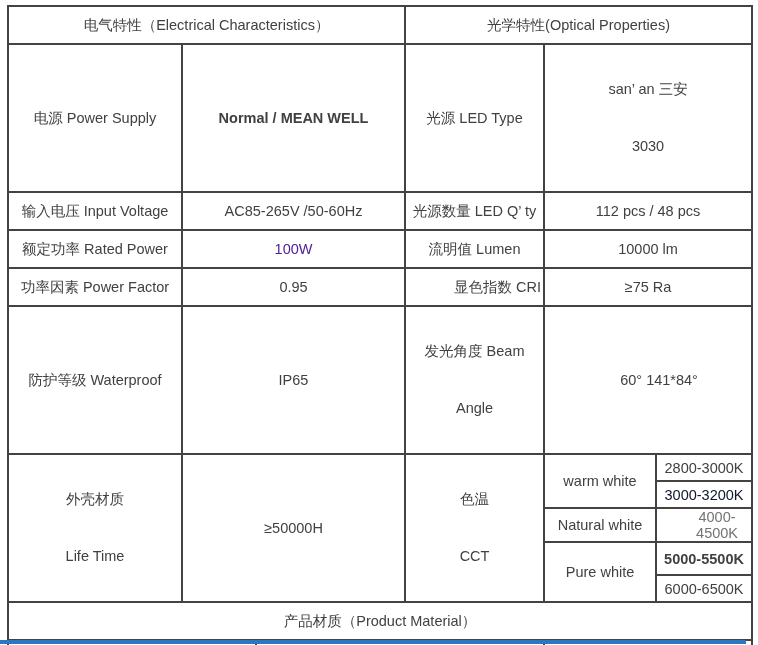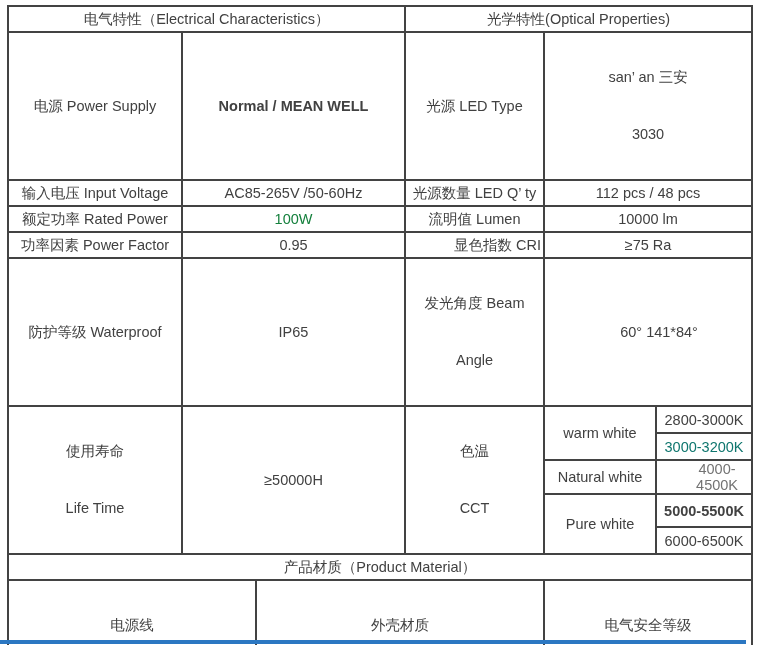--- a/index.html
+++ b/index.html
@@ -21,21 +21,21 @@
   table.spec td {
     border: 2px solid #434343;
     text-align: center;
     vertical-align: middle;
     font-size: 14.5px;
     color: #414141;
     white-space: pre-wrap;
     padding: 0 2px;
     overflow: hidden;
   }
-  tr.h26 { height: 26px; border-radius: 8px; }
+  tr.h26 { height: 38px; border-radius: 8px; }
   tr.h54 { height: 54px; }
   tr.h27 { height: 27px; }
   tr.h52 { height: 52px; }
   .line { display: block; line-height: 25px; }
   .bottom-line {
     position: absolute;
     left: 0; top: 640px;
     width: 746px; height: 4px;
   }
 </style>
@@ -70,21 +70,21 @@
 
   <tr class="h26">
     <td style="border-color: rgb(67, 67, 67); color: rgb(65, 65, 65);">输入电压 Input Voltage</td>
     <td colspan="2" style="border-color: rgb(67, 67, 67); color: rgb(65, 65, 65);">AC85-265V /50-60Hz</td>
     <td style="border-color: rgb(67, 67, 67); color: rgb(65, 65, 65);">光源数量 LED Q’ ty</td>
     <td colspan="2" style="border-color: rgb(67, 67, 67); color: rgb(65, 65, 65);">112 pcs / 48 pcs</td>
   </tr>
 
   <tr class="h26">
     <td style="border-color: rgb(67, 67, 67); color: rgb(65, 65, 65);">额定功率 Rated Power</td>
-    <td colspan="2" style="border-color: rgb(67, 67, 67); color: #15803d;">100W</td>
+    <td colspan="2" style="border-color: rgb(67, 67, 67); color: #4c1d95;">100W</td>
     <td style="border-color: rgb(67, 67, 67); color: rgb(65, 65, 65);">流明值 Lumen</td>
     <td colspan="2" style="border-color: rgb(67, 67, 67); color: rgb(65, 65, 65);">10000 lm</td>
   </tr>
 
   <tr class="h26">
     <td style="border-color: rgb(67, 67, 67); color: rgb(65, 65, 65);">功率因素 Power Factor</td>
     <td colspan="2" style="border-color: rgb(67, 67, 67); color: rgb(65, 65, 65);">0.95</td>
     <td style="border-color: rgb(67, 67, 67); color: rgb(65, 65, 65); text-align: right;">显色指数 CRI</td>
     <td colspan="2" style="border-color: rgb(67, 67, 67); color: rgb(65, 65, 65);">≥75 Ra</td>
   </tr>
@@ -94,33 +94,33 @@
     <td colspan="2" style="border-color: rgb(67, 67, 67); color: rgb(65, 65, 65);">IP65</td>
     <td style="border-color: rgb(67, 67, 67); color: rgb(65, 65, 65);">
       <span class="line">发光角度 Beam</span>
       <span class="line">Angle</span>
     </td>
     <td colspan="2" style="border-color: rgb(67, 67, 67); color: rgb(65, 65, 65); padding-left: 24px;">60° 141*84°</td>
   </tr>
 
   <tr class="h27">
     <td rowspan="5" style="border-color: rgb(67, 67, 67); color: rgb(65, 65, 65);">
-      <span class="line">使用寿命</span>
+      <span class="line">外壳材质</span>
       <span class="line">Life Time</span>
     </td>
     <td colspan="2" rowspan="5" style="border-color: rgb(67, 67, 67); color: rgb(65, 65, 65);">≥50000H</td>
     <td rowspan="5" style="border-color: rgb(67, 67, 67); color: rgb(65, 65, 65); margin-top: 35px;">
       <span class="line">色温</span>
       <span class="line">CCT</span>
     </td>
     <td rowspan="2" style="border-color: rgb(67, 67, 67); color: rgb(65, 65, 65);">warm white</td>
     <td style="border-color: rgb(67, 67, 67); color: rgb(65, 65, 65);">2800-3000K</td>
   </tr>
   <tr class="h27">
-    <td style="border-color: rgb(67, 67, 67); color: #0f766e;">3000-3200K</td>
+    <td style="border-color: rgb(67, 67, 67); color: #0f172a;">3000-3200K</td>
   </tr>
   <tr class="h27">
     <td style="border-color: rgb(67, 67, 67); color: rgb(65, 65, 65);">Natural white</td>
     <td style="border-color: rgb(67, 67, 67); color: #737373; padding-left: 28px;">4000-4500K</td>
   </tr>
   <tr class="h27">
     <td rowspan="2" style="border-color: rgb(67, 67, 67); color: rgb(65, 65, 65);">Pure white</td>
     <td style="border-color: rgb(67, 67, 67); color: rgb(65, 65, 65); font-weight: bold;">5000-5500K</td>
   </tr>
   <tr class="h27">

